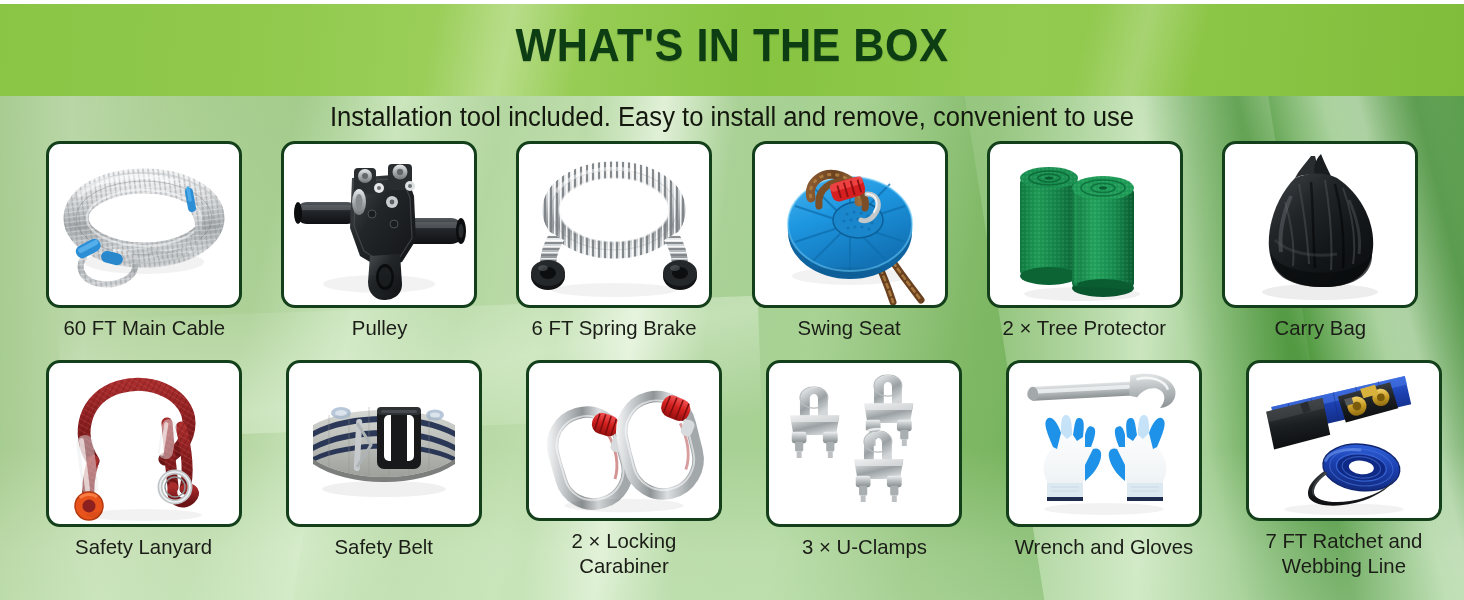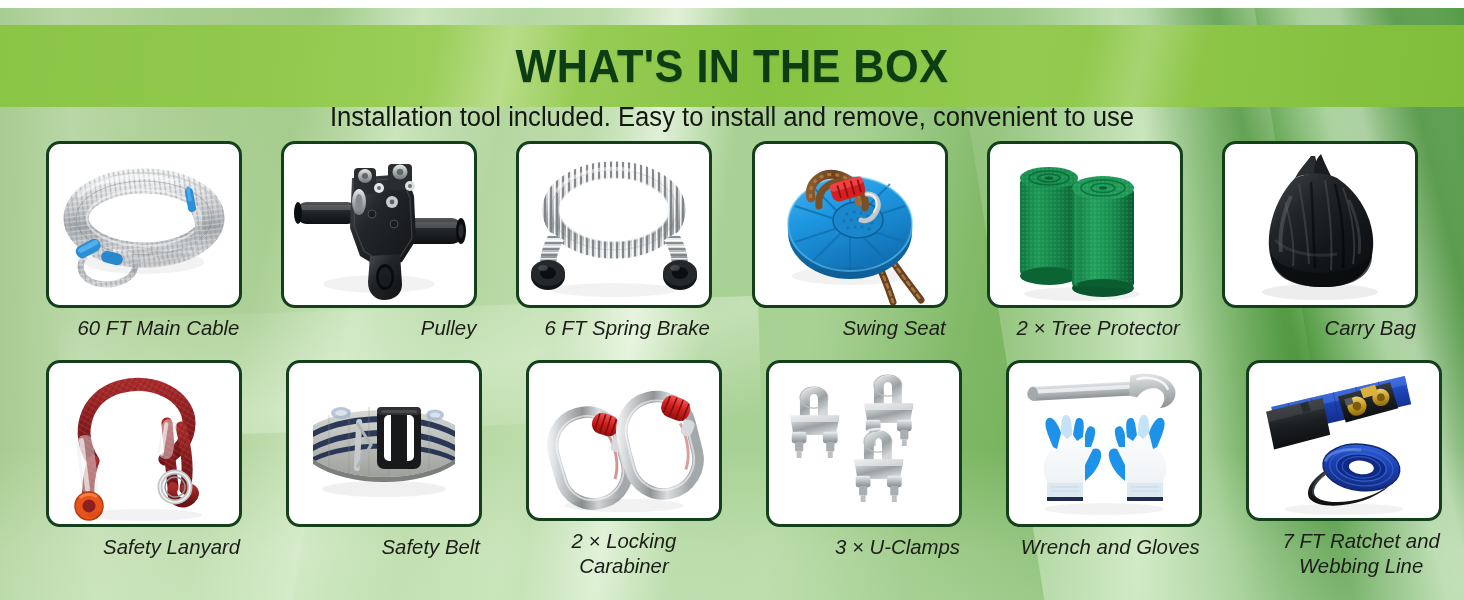--- a/index.html
+++ b/index.html
@@ -46,21 +46,21 @@
         transform:rotate(-14deg); }
   .w9 { left:0; top:440px; width:1464px; height:170px;
         background:linear-gradient(180deg, rgba(255,255,255,0) 0%, rgba(232,247,224,.30) 60%, rgba(215,240,205,.45) 100%); }
   .w10 { left:60px; top:300px; width:700px; height:120px;
         background:linear-gradient(170deg, rgba(255,255,255,0) 0%, rgba(245,253,240,.35) 55%, rgba(255,255,255,0) 100%);
         transform:rotate(-2deg); }
 
   
   .topstrip { position:absolute; left:0; top:0; width:1464px; height:8px; background:#ffffff; }
   .header {
-    position:absolute; left:0; top:25px; width:1464px; height:82px;
+    position:absolute; left:0; top:4px; width:1464px; height:92px;
     background:linear-gradient(95deg,#8bc546 0%,#90c94c 18%,#9ed05e 34%,#87c441 52%,#93cb50 70%,#8ac444 86%,#7fbd3a 100%);
     overflow:hidden;
   }
   .header .hsheen { position:absolute; left:430px; top:-30px; width:150px; height:150px;
         background:linear-gradient(90deg, rgba(255,255,255,0) 0%, rgba(255,255,255,.28) 50%, rgba(255,255,255,0) 100%);
         transform:skewX(-12deg); }
   .header .hsheen2 { position:absolute; left:1080px; top:-30px; width:120px; height:150px;
         background:linear-gradient(90deg, rgba(255,255,255,0) 0%, rgba(255,255,255,.22) 50%, rgba(255,255,255,0) 100%);
         transform:skewX(-14deg); }
   .header-title {
@@ -77,21 +77,21 @@
     transform:scaleX(.95); transform-origin:center;
   }
 
   
   .grid { position:absolute; left:0; top:141px; width:1464px; height:450px; }
   .row { position:absolute; left:0; width:1464px; height:218px;
          display:flex; justify-content:space-between; padding:0 46px; }
   .row-1 { top:0; }
   .row-2 { top:219px;gap:44px; }
 
-  .cell { width:196px; display:flex; flex-direction:column; align-items:flex-end;font-style:italic; }
+  .cell { width:196px; display:flex; flex-direction:column; align-items:center; }
 
   .card {
     width:196px; height:167px; background:#ffffff;
     border:3px solid #13401a; border-radius:14px;
     display:flex; align-items:center; justify-content:center;
     overflow:hidden; position:relative;
   }
   .card .art { width:100%; height:100%; position:relative; }
 
   .cell-label {

